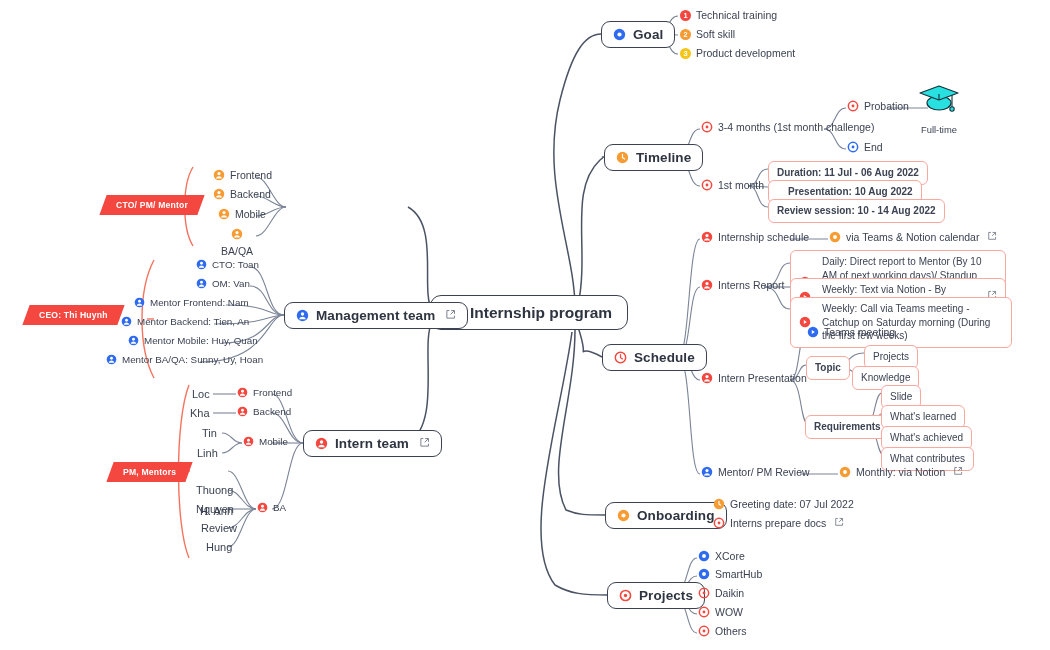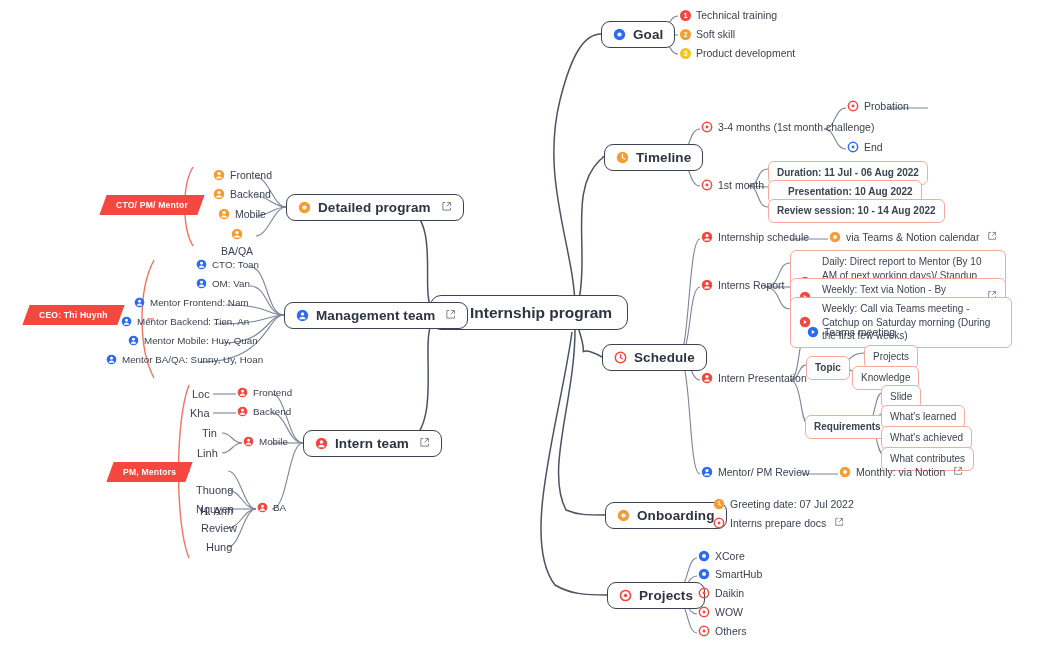--- a/index.html
+++ b/index.html
@@ -243,20 +243,32 @@
   <div class="node leaf" style="left:847px;top:141px;">
     <span class="ic">
       <svg width="12" height="12" viewBox="0 0 16 16">
           <circle cx="8" cy="8" r="6.2" fill="none" stroke="#2f6bf0" stroke-width="2"></circle>
           <circle cx="8" cy="8" r="1.9" fill="#2f6bf0"></circle>
         </svg>
     </span>
     <span>End</span>
   </div>
 
+  <div class="cap" style="left:906px;top:82px;width:66px;">
+    <span class="ic">
+      <svg width="46" height="34" viewBox="0 0 46 34">
+        <ellipse cx="23" cy="21" rx="12" ry="7" fill="#28e0e0" stroke="#14323c" stroke-width="1.2"></ellipse>
+        <path d="M4 11 L23 4 L42 11 L23 18 Z" fill="#28e0e0" stroke="#14323c" stroke-width="1.2" stroke-linejoin="round"></path>
+        <path d="M23 18 L23 12" stroke="#14323c" stroke-width="1.1"></path>
+        <path d="M36 13 L36 25" stroke="#14323c" stroke-width="1.1"></path>
+        <circle cx="36" cy="27" r="2.2" fill="#28e0e0" stroke="#14323c" stroke-width="1.1"></circle>
+      </svg>
+    </span>
+    <div class="lbl">Full-time</div>
+  </div>
 
   <div class="node leaf" style="left:701px;top:179px;">
     <span class="ic">
       <svg width="12" height="12" viewBox="0 0 16 16">
           <circle cx="8" cy="8" r="6.2" fill="none" stroke="#f4473f" stroke-width="2"></circle>
           <circle cx="8" cy="8" r="1.9" fill="#f4473f"></circle>
         </svg>
     </span>
     <span>1st month</span>
   </div>
@@ -508,35 +520,20 @@
   <div class="node leaf" style="left:698px;top:625px;">
     <span class="ic">
       <svg width="12" height="12" viewBox="0 0 16 16">
           <circle cx="8" cy="8" r="6.2" fill="none" stroke="#f4473f" stroke-width="2"></circle>
           <circle cx="8" cy="8" r="1.9" fill="#f4473f"></circle>
         </svg>
     </span>
     <span>Others</span>
   </div>
 
-  <div class="node main-node" style="left:286px;top:194px;">
-    <span class="ic">
-      <svg width="13" height="13" viewBox="0 0 16 16">
-          <circle cx="8" cy="8" r="7" fill="#f79b33"></circle>
-          <circle cx="8" cy="8" r="2.6" fill="#fff"></circle>
-        </svg>
-    </span>
-    <span>Detailed program</span>
-    <span class="ext">
-      <svg width="11" height="11" viewBox="0 0 14 14">
-          <path d="M5.5 2H2.4v9.6H12V8.5" fill="none" stroke="#5b6372" stroke-width="1.2"></path>
-          <path d="M7.8 2H12v4.2M12 2L7.2 6.8" fill="none" stroke="#5b6372" stroke-width="1.2"></path>
-        </svg>
-    </span>
-  </div>
   <div class="node leaf" style="left:213px;top:169px;">
     <span class="ic">
       <svg width="12" height="12" viewBox="0 0 16 16">
           <circle cx="8" cy="8" r="7" fill="#f79b33"></circle>
           <circle cx="8" cy="6.1" r="2.1" fill="#fff"></circle>
           <path d="M3.9 12.6c.7-2 2.2-3 4.1-3s3.4 1 4.1 3z" fill="#fff"></path>
         </svg>
     </span>
     <span>Frontend</span>
   </div>

